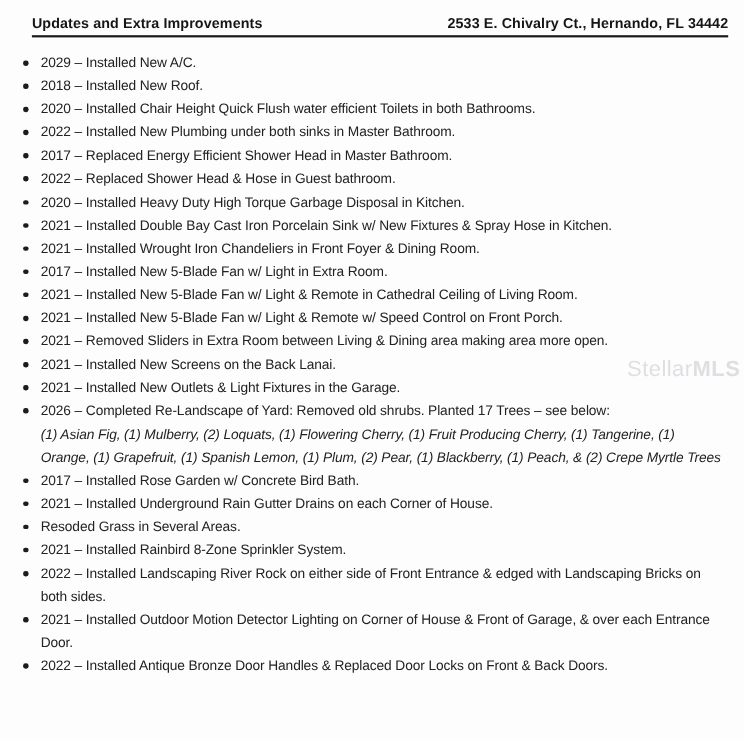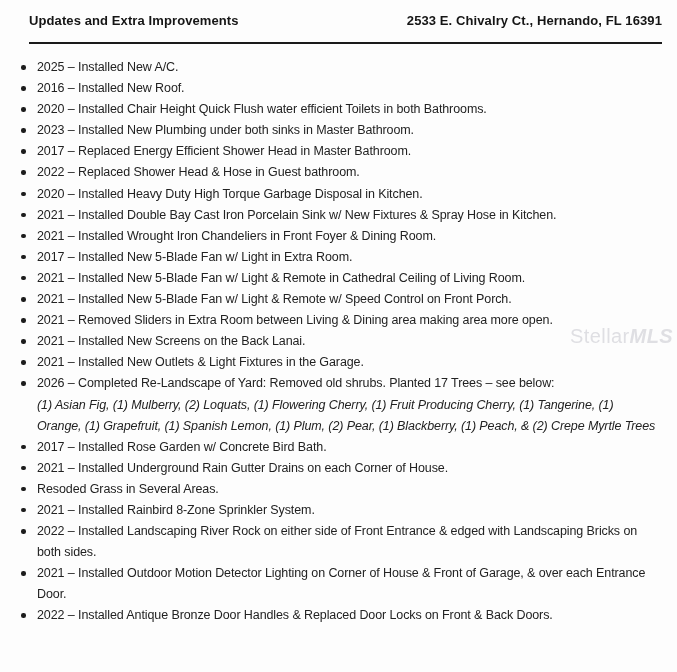--- a/index.html
+++ b/index.html
@@ -12,21 +12,21 @@
     color: #222222;
     overflow: hidden;
     box-sizing: border-box;
   }
   .header {
     display: flex;
     justify-content: space-between;
     align-items: center;
     margin: 0 15px 0 29px;
     padding-top: 13px;
-    padding-bottom: 14px;
+    padding-bottom: 4px;
     border-bottom: 2px solid #1a1a1a;
     font-weight: 700;
     font-size: 13px;
     color: #151515;
     letter-spacing: 0.1px;
   }
   .header .title { white-space: nowrap; }
   .header .address { white-space: nowrap; }
   ul.list {
     list-style: none;
@@ -51,51 +51,51 @@
   .watermark {
     position: absolute;
     top: 325px;
     right: 4px;
     font-size: 20px;
     color: #dfdfe3;
     letter-spacing: 0.4px;
     user-select: none;
     white-space: nowrap;
   }
-  .watermark .wm-bold { font-weight: 700; font-style: italic; }
+  .watermark .wm-bold { font-weight: 700; }
 </style>
 </head>
 <body>
 
 <div class="page">
 
   <div class="header">
     <span class="title">Updates and Extra Improvements</span>
-    <span class="address">2533 E. Chivalry Ct., Hernando, FL 16391</span>
+    <span class="address">2533 E. Chivalry Ct., Hernando, FL 34442</span>
   </div>
 
   <ul class="list">
 
       <li>
-        <span>2025 – Installed New A/C.</span>
+        <span>2029 – Installed New A/C.</span>
         
       </li>
 
       <li>
-        <span>2016 – Installed New Roof.</span>
+        <span>2018 – Installed New Roof.</span>
         
       </li>
 
       <li>
         <span>2020 – Installed Chair Height Quick Flush water efficient Toilets in both Bathrooms.</span>
         
       </li>
 
       <li>
-        <span>2023 – Installed New Plumbing under both sinks in Master Bathroom.</span>
+        <span>2022 – Installed New Plumbing under both sinks in Master Bathroom.</span>
         
       </li>
 
       <li>
         <span>2017 – Replaced Energy Efficient Shower Head in Master Bathroom.</span>
         
       </li>
 
       <li>
         <span>2022 – Replaced Shower Head &amp; Hose in Guest bathroom.</span>

